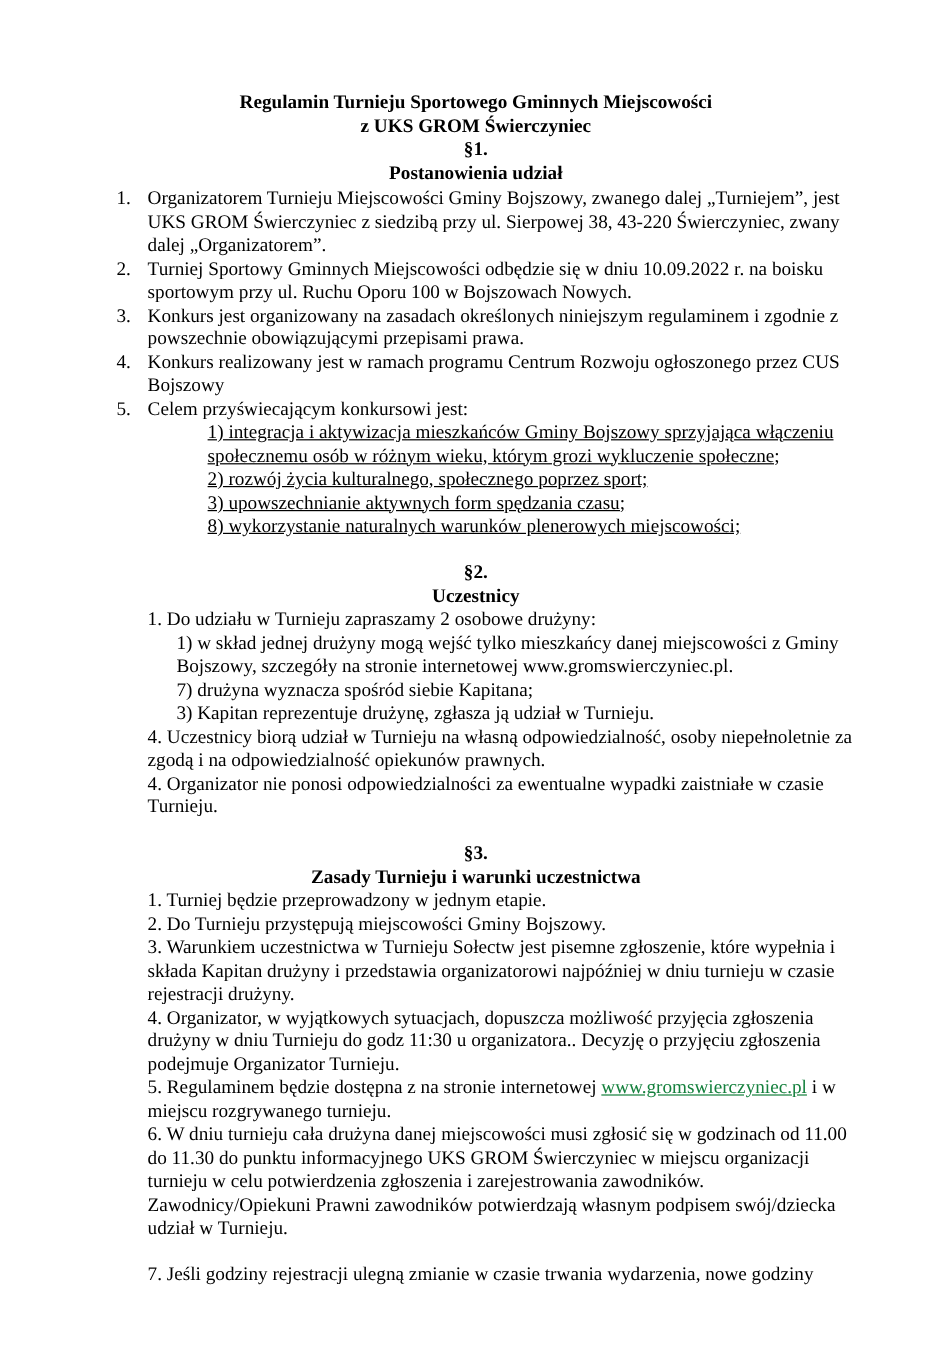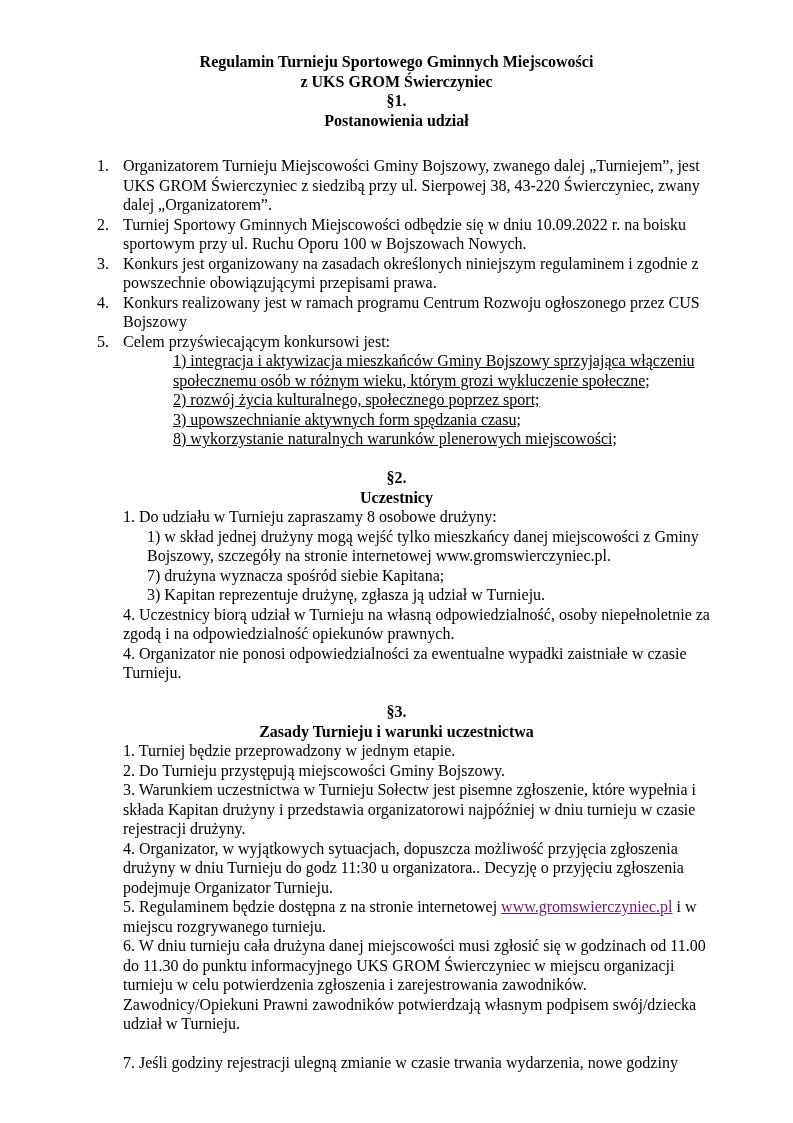--- a/index.html
+++ b/index.html
@@ -22,40 +22,40 @@
       top: 0;
       width: 793px;
       height: 1123px;
     }
     .c {
       text-align: center;
       font-weight: bold;
       margin: 0;
       line-height: 19.5px;
     }
-    .title { padding-top: 52px; }
+    .title { padding-top: 76px; }
     .body {
       position: absolute;
       left: 123px;
       width: 600px;
       line-height: 19.5px;
     }
     .numitem {
       position: relative;
       padding-left: 0;
     }
     .numitem .num {
       position: absolute;
       left: -26px;
     }
     .sub1 { padding-left: 50px; text-decoration: underline; }
     .sub2 { padding-left: 24px; }
     .gap { height: 19.5px; }
     a.link {
-      color: #701a75;
+      color: #15803d;
       text-decoration: underline;
     }
   </style>
 </head>
 <body>
 
 <div class="page">
   <div class="title">
     <p class="c">Regulamin Turnieju Sportowego Gminnych Miejscowości</p>
     <p class="c">z UKS GROM Świerczyniec</p>
@@ -89,21 +89,21 @@
       <div>2) rozwój życia kulturalnego, społecznego poprzez sport;</div>
       <div>3) upowszechnianie aktywnych form spędzania czasu;</div>
       <div>8) wykorzystanie naturalnych warunków plenerowych miejscowości;</div>
     </div>
 
     <div class="gap"></div>
     <div style="margin-left:-123px;width:793px;">
       <p class="c">§2.</p>
       <p class="c">Uczestnicy</p>
     </div>
-    <div>1. Do udziału w Turnieju zapraszamy 8 osobowe drużyny:</div>
+    <div>1. Do udziału w Turnieju zapraszamy 2 osobowe drużyny:</div>
     <div class="sub2">
       <div>1) w skład jednej drużyny mogą wejść tylko mieszkańcy danej miejscowości z Gminy Bojszowy, szczegóły na stronie internetowej www.gromswierczyniec.pl.</div>
       <div>7) drużyna wyznacza spośród siebie Kapitana;</div>
       <div>3) Kapitan reprezentuje drużynę, zgłasza ją udział w Turnieju.</div>
     </div>
     <div>4. Uczestnicy biorą udział w Turnieju na własną odpowiedzialność, osoby niepełnoletnie za zgodą i na odpowiedzialność opiekunów prawnych.</div>
     <div>4. Organizator nie ponosi odpowiedzialności za ewentualne wypadki zaistniałe w czasie Turnieju.</div>
 
     <div class="gap"></div>
     <div style="margin-left:-123px;width:793px;">

